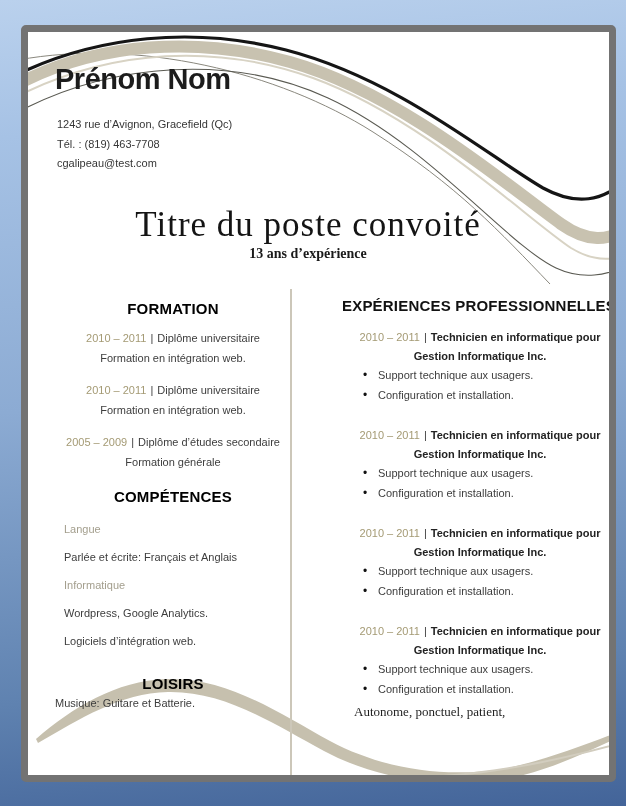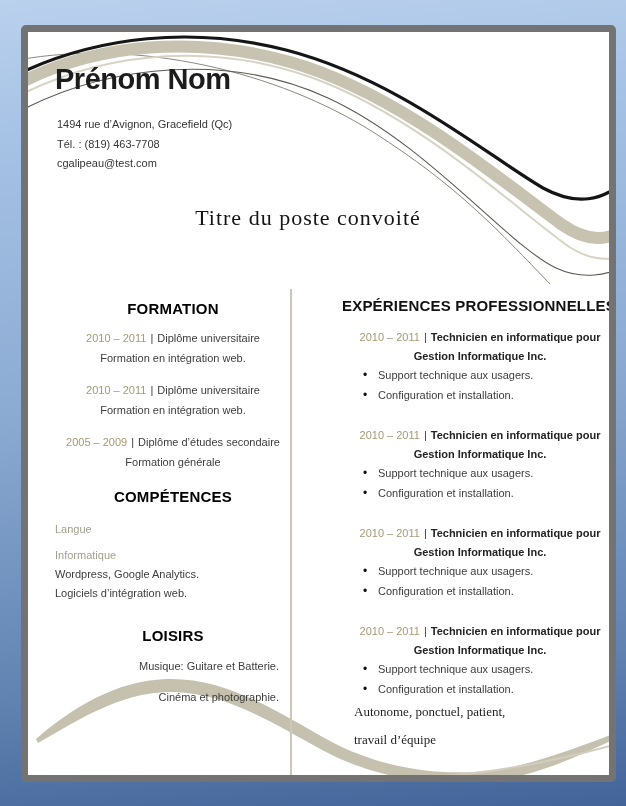--- a/index.html
+++ b/index.html
@@ -15,21 +15,21 @@
   }
   svg.deco-top{position:absolute;left:0;top:0;width:596px;height:255px;}
   svg.deco-bottom{position:absolute;left:0;bottom:0;width:596px;height:140px;}
   .name{
     position:absolute;left:27px;top:30px;margin:0;
     font-size:29px;font-weight:bold;color:#1c1c1c;letter-spacing:-0.5px;line-height:34px;
   }
   .contact{position:absolute;left:29px;top:83px;font-size:11px;color:#363636;line-height:19.5px;}
   .title{
     position:absolute;left:0;top:173px;width:560px;text-align:center;
-    font-family:"Liberation Serif",serif;font-size:22px;color:#141414;letter-spacing:1px;
+    font-family:"Liberation Serif",serif;font-size:35px;color:#141414;letter-spacing:1px;
   }
   .subtitle{
     position:absolute;left:0;top:214px;width:560px;text-align:center;
     font-family:"Liberation Serif",serif;font-size:14px;font-weight:bold;color:#1a1a1a;
   }
   .divider{position:absolute;left:262px;top:257px;width:2px;height:492px;background:#ccc7b9;}
   .leftcol{position:absolute;left:27px;top:268px;width:236px;font-size:11px;color:#3d3d3d;}
   .rightcol{position:absolute;left:314px;top:265px;width:276px;font-size:11px;color:#3d3d3d;}
   h2.sec{
     font-size:15px;font-weight:bold;color:#000000;text-align:center;
@@ -40,24 +40,24 @@
     margin:0 0 14px 0;line-height:17px;letter-spacing:0.2px;white-space:nowrap;
   }
   h2.sec.mt1{margin-top:16px;margin-bottom:14px;}
   h2.sec.mt2{margin-top:24px;margin-bottom:1px;}
   .edu{margin-bottom:12px;}
   .edu p,.xp p{margin:0;line-height:20px;text-align:center;}
   .dtline{white-space:nowrap;}
   .date{color:#a49a74;}
   .sep{color:#3c3c3c;margin:0 4px;}
   .b{font-weight:bold;color:#232323;}
-  .skill-group p{margin:0;line-height:19px;}
+  .skill-group p{margin:9px;line-height:19px;}
   .skill-group.g2{margin-top:7px;}
   .glabel{color:#a39e8d;}
-  .lo p{margin:12px;line-height:19px;text-align:right;}
+  .lo p{margin:0;line-height:19px;}
   .xp{margin-bottom:21px;}
   .xp .dtline,.xp .company{line-height:19px;}
   .bullet-row{display:flex;line-height:19.5px;}
   .blt{width:15px;margin-left:21px;flex:none;color:#111;}
   .blt::before{content:"\2022";font-size:12px;}
   .closing{
     position:absolute;left:326px;top:666px;width:266px;
     font-family:"Liberation Serif",serif;font-size:13px;color:#1f1f1f;line-height:28px;
   }
 </style>
@@ -75,26 +75,27 @@
   </svg>
 
   <svg class="deco-bottom" viewBox="0 0 596 140" preserveAspectRatio="none">
     <path d="M 8 104 C 45 72, 88 46, 138 44 C 198 42, 248 76, 302 106 C 358 136, 425 144, 484 132 C 524 123, 562 108, 598 94 L 598 99 C 562 115, 524 135, 482 143 C 420 154, 352 146, 296 116 C 242 87, 196 56, 140 57 C 92 58, 52 84, 10 108 Z" fill="#c6c0ae"></path>
     <path d="M 318 141 C 420 149, 516 130, 600 106" fill="none" stroke="#d2cdbf" stroke-width="2"></path>
   </svg>
 
   <h1 class="name">Prénom Nom</h1>
 
   <div class="contact">
-    <div>1494 rue d’Avignon, Gracefield (Qc)</div>
+    <div>1243 rue d’Avignon, Gracefield (Qc)</div>
     <div>Tél. : (819) 463-7708</div>
     <div>cgalipeau@test.com</div>
   </div>
 
   <div class="title">Titre du poste convoité</div>
+  <div class="subtitle">13 ans d’expérience</div>
 
   <div class="divider"></div>
 
   <div class="leftcol">
     <h2 class="sec">FORMATION</h2>
 
     <div class="edu">
       <p class="dtline">
         <span class="date">2010 – 2011</span><span class="sep">|</span><span>Diplôme universitaire</span>
       </p>
@@ -112,32 +113,32 @@
       <p class="dtline">
         <span class="date">2005 – 2009</span><span class="sep">|</span><span>Diplôme d’études secondaire</span>
       </p>
       <p class="detail">Formation générale</p>
     </div>
 
     <h2 class="sec mt1">COMPÉTENCES</h2>
 
     <div class="skill-group">
       <p class="glabel">Langue</p>
+      <p>Parlée et écrite: Français et Anglais</p>
     </div>
 
     <div class="skill-group g2">
       <p class="glabel">Informatique</p>
       <p>Wordpress, Google Analytics.</p>
       <p>Logiciels d’intégration web.</p>
     </div>
 
     <h2 class="sec mt2">LOISIRS</h2>
     <div class="lo">
       <p>Musique: Guitare et Batterie.</p>
-      <p>Cinéma et photographie.</p>
     </div>
   </div>
 
   <div class="rightcol">
     <h2 class="xp-head">EXPÉRIENCES PROFESSIONNELLES</h2>
 
     <div class="xp">
       <p class="dtline">
         <span class="date">2010 – 2011</span><span class="sep">|</span><span class="b">Technicien en informatique pour</span>
       </p>
@@ -193,16 +194,15 @@
         </div>
       <div class="bullet-row">
           <span class="blt"></span>
           <span>Configuration et installation.</span>
         </div>
     </div>
   </div>
 
   <div class="closing">
     <div>Autonome, ponctuel, patient,</div>
-    <div>travail d’équipe</div>
   </div>
 
 </div>
 
 </body></html>

